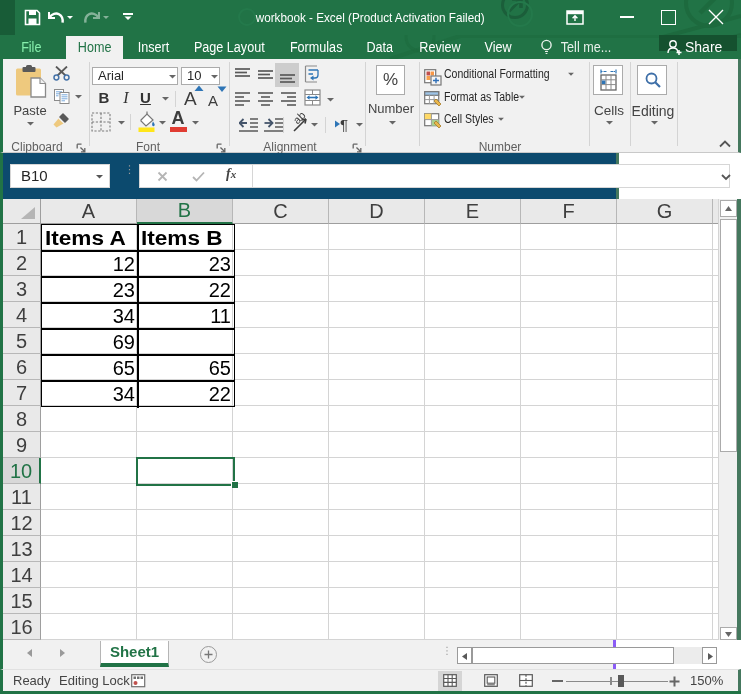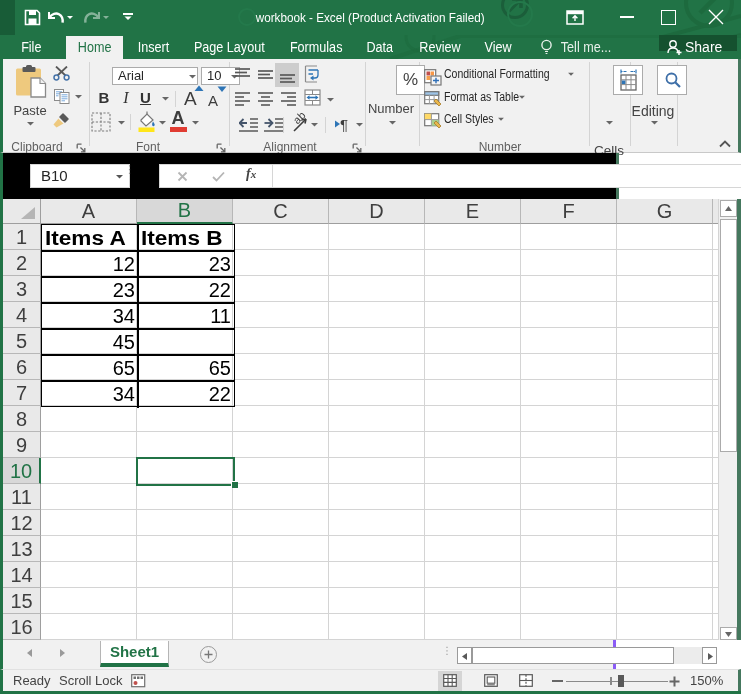--- a/index.html
+++ b/index.html
@@ -13,22 +13,22 @@
 #tabrow { position:absolute; left:0; top:35px; width:741px; height:24px; background:#217346; overflow:visible; }
 .decor { position:absolute; pointer-events:none; }
 
 
 #ribbon { position:absolute; left:0; top:59px; width:741px; height:94px; background:#f1f1f1; border-bottom:1px solid #c9c9c9; border-left:3px solid #217346; border-right:3px solid #45785e; }
 .gsep { position:absolute; top:3px; height:84px; width:1px; background:#d4d4d4; }
 .glabel { position:absolute; top:81px; font-size:12px; color:#5f5f5f; text-align:center; }
 .launcher { position:absolute; top:81px; width:12px; height:12px; }
 
 
-#formulabar { position:absolute; left:0; top:153px; width:619px; height:46px; background:#000000; border-left:3px solid #217346; border-right:3px solid #45785e; }
-.whitebox { position:absolute; background:#fff; border:1px solid #d6d6d6;margin-left:20px; }
+#formulabar { position:absolute; left:0; top:153px; width:619px; height:46px; background:#0c4a6e; border-left:3px solid #217346; border-right:3px solid #45785e; }
+.whitebox { position:absolute; background:#fff; border:1px solid #d6d6d6; }
 
 
 #gridzone { position:absolute; left:0; top:199px; width:741px; height:441px; background:#fff; border-left:3px solid #217346; overflow:hidden; }
 .colhead { position:absolute; top:0; height:25px; background:#e9e9e9; border-right:1px solid #b7b7b7; border-bottom:1px solid #9e9e9e; color:#3f3f3f; font-size:20px; text-align:center; line-height:24px; }
 .rowhead { position:absolute; left:0; width:38px; background:#e9e9e9; border-bottom:1px solid #b7b7b7; border-right:1px solid #9e9e9e; color:#3f3f3f; font-size:20px; text-align:center; line-height:26px; }
 #cells { position:absolute; left:38px; top:25px; width:677px; height:416px;
   background-image:
    repeating-linear-gradient(to bottom, transparent 0px, transparent 25px, #d4d4d4 25px, #d4d4d4 26px),
    repeating-linear-gradient(to right, transparent 0px, transparent 95px, #d4d4d4 95px, #d4d4d4 96px);
 }
@@ -94,21 +94,21 @@
 
     <svg class="abs" style="left:708px;top:9px;" width="16" height="16" viewBox="0 0 16 16">
       <path d="M1 1 L15 15 M15 1 L1 15" stroke="#fff" stroke-width="1.4"></path>
     </svg>
   </div>
   <div id="tabrow">
     <svg class="decor" width="741" height="24" style="left:0;top:0;" viewBox="0 0 741 24">
       <path d="M390 24 L460 1 L741 1" stroke="#1d6a3e" stroke-width="4" fill="none" opacity="0.6"></path>
       <circle cx="420" cy="2" r="14" fill="none" stroke="#1d6a3e" stroke-width="3" opacity="0.6"></circle>
     </svg>
-    <div class="abs" style="left:10px;top:0;width:42px;height:24px;line-height:24px;text-align:center;color:#ffffff;font-size:14px;"><span style="display:inline-block;transform:scaleX(0.9);">File</span></div>
+    <div class="abs" style="left:10px;top:0;width:42px;height:24px;line-height:24px;text-align:center;color:#86efac;font-size:14px;"><span style="display:inline-block;transform:scaleX(0.9);">File</span></div>
     <div class="abs" style="left:66px;top:1px;width:57px;height:23px;background:#f1f1f1;line-height:23px;text-align:center;color:#217346;font-size:14px;"><span style="display:inline-block;transform:scaleX(0.9);">Home</span></div>
     <div class="abs" style="left:133px;top:0;width:42px;height:24px;line-height:24px;text-align:center;color:#fff;font-size:14px;"><span style="display:inline-block;transform:scaleX(0.9);">Insert</span></div>
     <div class="abs" style="left:186px;top:0;width:86px;height:24px;line-height:24px;text-align:center;color:#fff;font-size:14px;"><span style="display:inline-block;transform:scaleX(0.9);">Page Layout</span></div>
     <div class="abs" style="left:283px;top:0;width:66px;height:24px;line-height:24px;text-align:center;color:#fff;font-size:14px;"><span style="display:inline-block;transform:scaleX(0.9);">Formulas</span></div>
     <div class="abs" style="left:360px;top:0;width:40px;height:24px;line-height:24px;text-align:center;color:#fff;font-size:14px;"><span style="display:inline-block;transform:scaleX(0.9);">Data</span></div>
     <div class="abs" style="left:414px;top:0;width:52px;height:24px;line-height:24px;text-align:center;color:#fff;font-size:14px;"><span style="display:inline-block;transform:scaleX(0.9);">Review</span></div>
     <div class="abs" style="left:478px;top:0;width:40px;height:24px;line-height:24px;text-align:center;color:#fff;font-size:14px;"><span style="display:inline-block;transform:scaleX(0.9);">View</span></div>
     <svg class="abs" style="left:540px;top:4px;" width="13" height="17" viewBox="0 0 13 17">
       <circle cx="6.5" cy="6" r="4.6" fill="none" stroke="#e8f0ea" stroke-width="1.4"></circle>
       <path d="M4.7 10.5 L8.3 10.5 M5 12.5 L8 12.5 M5.6 14.5 L7.4 14.5" stroke="#e8f0ea" stroke-width="1.2"></path>
@@ -394,21 +394,21 @@
     <div class="whitebox" style="left:590px;top:6px;width:30px;height:30px;border-color:#ababab;">
       <svg class="abs" style="left:5px;top:3px;" width="19" height="22" viewBox="0 0 19 22">
         <path d="M2 2.5 L7 2.5 M12 2.5 L17 2.5" stroke="#2e75b6" stroke-width="1" stroke-dasharray="1.5,1"></path>
         <path d="M2 0.5 L2 4.5 M17 0.5 L17 4.5" stroke="#2e75b6" stroke-width="1.2"></path>
         <path d="M5 2.5 L7.5 2.5 M11.5 2.5 L14 2.5" stroke="#2e75b6" stroke-width="1.2"></path>
         <rect x="2" y="6" width="15" height="15" fill="#fff" stroke="#666" stroke-width="1.3"></rect>
         <path d="M2 10.8 L17 10.8 M2 15.6 L17 15.6 M7 6 L7 21 M12 6 L12 21" stroke="#8a8a8a" stroke-width="1"></path>
         <rect x="2.8" y="11.5" width="3.6" height="3.5" fill="#2e75b6"></rect>
       </svg>
     </div>
-    <div class="abs" style="left:578px;top:44px;width:56px;text-align:center;font-size:13.5px;color:#444;margin-top:40px;">Cells</div>
+    <div class="abs" style="left:578px;top:44px;width:56px;text-align:center;font-size:13.5px;color:#444;">Cells</div>
     <svg class="abs" style="left:602px;top:61px;" width="9" height="6" viewBox="0 0 9 6">
         <path d="M1 1 L4.5 4.5 L8 1 Z" fill="#666"></path>
       </svg>
 
     <div class="whitebox" style="left:634px;top:6px;width:30px;height:30px;border-color:#ababab;">
       <svg class="abs" style="left:7px;top:6px;" width="17" height="18" viewBox="0 0 17 18">
         <circle cx="6.5" cy="6.5" r="5" fill="none" stroke="#3e6fa8" stroke-width="1.8"></circle>
         <path d="M10.2 10.2 L15 15" stroke="#3e6fa8" stroke-width="2.2"></path>
       </svg>
     </div>
@@ -489,21 +489,21 @@
       <div class="abs" style="left:0px;top:130px;width:194px;height:1.5px;background:#000;"></div>
       <div class="abs" style="left:0px;top:156px;width:194px;height:1.5px;background:#000;"></div>
       <div class="cell" style="left:4px;top:2px;width:88px;line-height:24px;font-weight:bold;transform:scaleX(1.13);transform-origin:0 0;">Items A</div>
       <div class="cell" style="left:100px;top:2px;width:88px;line-height:24px;font-weight:bold;transform:scaleX(1.13);transform-origin:0 0;">Items B</div>
       <div class="cell" style="left:2px;top:28px;width:92px;line-height:24px;text-align:right;">12</div>
       <div class="cell" style="left:98px;top:28px;width:92px;line-height:24px;text-align:right;">23</div>
       <div class="cell" style="left:2px;top:54px;width:92px;line-height:24px;text-align:right;">23</div>
       <div class="cell" style="left:98px;top:54px;width:92px;line-height:24px;text-align:right;">22</div>
       <div class="cell" style="left:2px;top:80px;width:92px;line-height:24px;text-align:right;">34</div>
       <div class="cell" style="left:98px;top:80px;width:92px;line-height:24px;text-align:right;">11</div>
-      <div class="cell" style="left:2px;top:106px;width:92px;line-height:24px;text-align:right;">45</div>
+      <div class="cell" style="left:2px;top:106px;width:92px;line-height:24px;text-align:right;">69</div>
       <div class="cell" style="left:2px;top:132px;width:92px;line-height:24px;text-align:right;">65</div>
       <div class="cell" style="left:98px;top:132px;width:92px;line-height:24px;text-align:right;">65</div>
       <div class="cell" style="left:2px;top:158px;width:92px;line-height:24px;text-align:right;">34</div>
       <div class="cell" style="left:98px;top:158px;width:92px;line-height:24px;text-align:right;">22</div>
 
       <div class="abs" style="left:95px;top:233px;width:99px;height:29px;border:2px solid #217346;"></div>
       <div class="abs" style="left:190px;top:257px;width:7px;height:7px;background:#217346;border-top:1px solid #fff;border-left:1px solid #fff;"></div>
     </div>
 
     <div class="abs" style="left:715px;top:0;width:19px;height:441px;background:#f0f0f0;border-left:1px solid #d4d4d4;">
@@ -545,21 +545,21 @@
       <div class="abs" style="left:15px;top:0px;width:202px;height:17px;background:#fff;border:1px solid #9a9a9a;"></div>
       <div class="abs" style="left:245px;top:0px;width:15px;height:17px;background:#fff;border:1px solid #9a9a9a;">
         <svg class="abs" style="left:4px;top:4px;" width="7" height="9" viewBox="0 0 7 9">
             <path d="M1 1 L6 4.5 L1 8 Z" fill="#595959"></path>
           </svg>
       </div>
     </div>
   </div>
   <div id="statusbar">
     <div class="abs" style="left:10px;top:0;line-height:21px;font-size:13px;">Ready</div>
-    <div class="abs" style="left:56px;top:0;line-height:21px;font-size:13px;">Scroll Lock</div>
+    <div class="abs" style="left:56px;top:0;line-height:21px;font-size:13px;">Editing Lock</div>
     <svg class="abs" style="left:128px;top:4px;" width="15" height="14" viewBox="0 0 15 14">
       <rect x="0.7" y="0.7" width="13" height="12" fill="#fff" stroke="#707070" stroke-width="1.2"></rect>
       <rect x="2.5" y="2.5" width="2.5" height="2.5" fill="#707070"></rect>
         <rect x="6" y="2.5" width="2.5" height="2.5" fill="#707070"></rect>
         <rect x="9.5" y="2.5" width="2.5" height="2.5" fill="#707070"></rect>
       <circle cx="4.5" cy="9" r="2" fill="#c0504d"></circle>
     </svg>
 
     <div class="abs" style="left:435px;top:1px;width:24px;height:20px;background:#d5d5d5;"></div>
     <svg class="abs" style="left:440px;top:4px;" width="14" height="13" viewBox="0 0 14 13">

